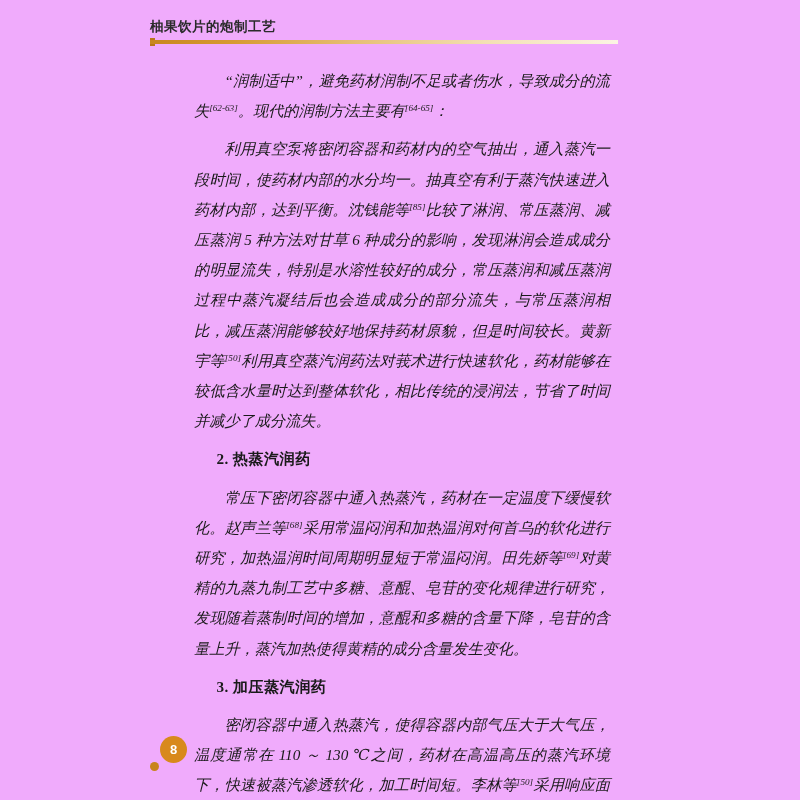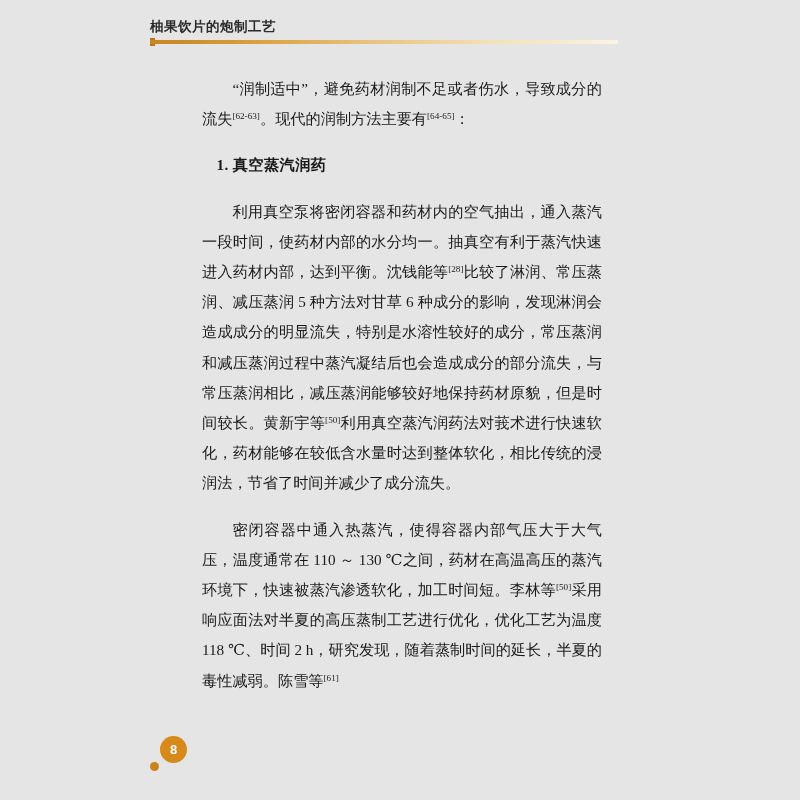--- a/index.html
+++ b/index.html
@@ -10,21 +10,21 @@
     width: 800px;
     height: 800px;
     background: #ffffff;
     font-family: "Liberation Serif", "DejaVu Serif", serif;
     overflow: hidden;
   }
   .page {
     position: relative;
     width: 800px;
     height: 800px;
-    background: #e5e5e5;
+    background: #f0abfc;
     box-sizing: border-box;
   }
 
   
   .header-area {
     position: absolute;
     left: 150px;
     top: 18px;
     width: 480px;
     height: 32px;
@@ -61,24 +61,25 @@
     left: 186px;
     top: 58px;
     width: 432px;
     color: #1a1a1a;
     font-size: 15.2px;
     line-height: 30.2px;
     text-align: justify;
     text-justify: inter-ideograph;
   }
   .para {
-    margin: 16px;
+    margin: 8px;
     text-indent: 2em;
     text-align: justify;
     text-justify: inter-ideograph;
+    font-style: italic;
   }
   .heading {
     margin: 0;
     text-indent: 2em;
     font-weight: bold;
     letter-spacing: 0.4px;
   }
   sup {
     font-size: 9.2px;
     vertical-align: 5px;
@@ -128,24 +129,26 @@
   <div class="header-area">
     <div class="header-title">柚果饮片的炮制工艺</div>
     <div class="header-rule-cap"></div>
     <div class="header-rule"></div>
   </div>
 
   <div class="body-text">
 
     <p class="para"><span>“润制适中”，避免药材润制不足或者伤水，导致成分的流失</span><sup>[62-63]</sup><span>。现代的润制方法主要有</span><sup>[64-65]</sup><span>：</span></p>
 
-    <p class="heading">1.  真空蒸汽润药</p>
-    <p class="para"><span>利用真空泵将密闭容器和药材内的空气抽出，通入蒸汽一段时间，使药材内部的水分均一。抽真空有利于蒸汽快速进入药材内部，达到平衡。沈钱能等</span><sup>[28]</sup><span>比较了淋润、常压蒸润、减压蒸润 5 种方法对甘草 6 种成分的影响，发现淋润会造成成分的明显流失，特别是水溶性较好的成分，常压蒸润和减压蒸润过程中蒸汽凝结后也会造成成分的部分流失，与常压蒸润相比，减压蒸润能够较好地保持药材原貌，但是时间较长。黄新宇等</span><sup>[50]</sup><span>利用真空蒸汽润药法对莪术进行快速软化，药材能够在较低含水量时达到整体软化，相比传统的浸润法，节省了时间并减少了成分流失。</span></p>
+    <p class="para"><span>利用真空泵将密闭容器和药材内的空气抽出，通入蒸汽一段时间，使药材内部的水分均一。抽真空有利于蒸汽快速进入药材内部，达到平衡。沈钱能等</span><sup>[85]</sup><span>比较了淋润、常压蒸润、减压蒸润 5 种方法对甘草 6 种成分的影响，发现淋润会造成成分的明显流失，特别是水溶性较好的成分，常压蒸润和减压蒸润过程中蒸汽凝结后也会造成成分的部分流失，与常压蒸润相比，减压蒸润能够较好地保持药材原貌，但是时间较长。黄新宇等</span><sup>[50]</sup><span>利用真空蒸汽润药法对莪术进行快速软化，药材能够在较低含水量时达到整体软化，相比传统的浸润法，节省了时间并减少了成分流失。</span></p>
 
+    <p class="heading">2.  热蒸汽润药</p>
+    <p class="para"><span>常压下密闭容器中通入热蒸汽，药材在一定温度下缓慢软化。赵声兰等</span><sup>[68]</sup><span>采用常温闷润和加热温润对何首乌的软化进行研究，加热温润时间周期明显短于常温闷润。田先娇等</span><sup>[69]</sup><span>对黄精的九蒸九制工艺中多糖、意醌、皂苷的变化规律进行研究，发现随着蒸制时间的增加，意醌和多糖的含量下降，皂苷的含量上升，蒸汽加热使得黄精的成分含量发生变化。</span></p>
 
+    <p class="heading">3.  加压蒸汽润药</p>
     <p class="para"><span>密闭容器中通入热蒸汽，使得容器内部气压大于大气压，温度通常在 110 ～ 130 ℃之间，药材在高温高压的蒸汽环境下，快速被蒸汽渗透软化，加工时间短。李林等</span><sup>[50]</sup><span>采用响应面法对半夏的高压蒸制工艺进行优化，优化工艺为温度 118 ℃、时间 2 h，研究发现，随着蒸制时间的延长，半夏的毒性减弱。陈雪等</span><sup>[61]</sup></p>
 
   </div>
 
   <div class="folio">
     <div class="folio-dot"></div>
     <div class="folio-badge">8</div>
   </div>
 
 </div>

